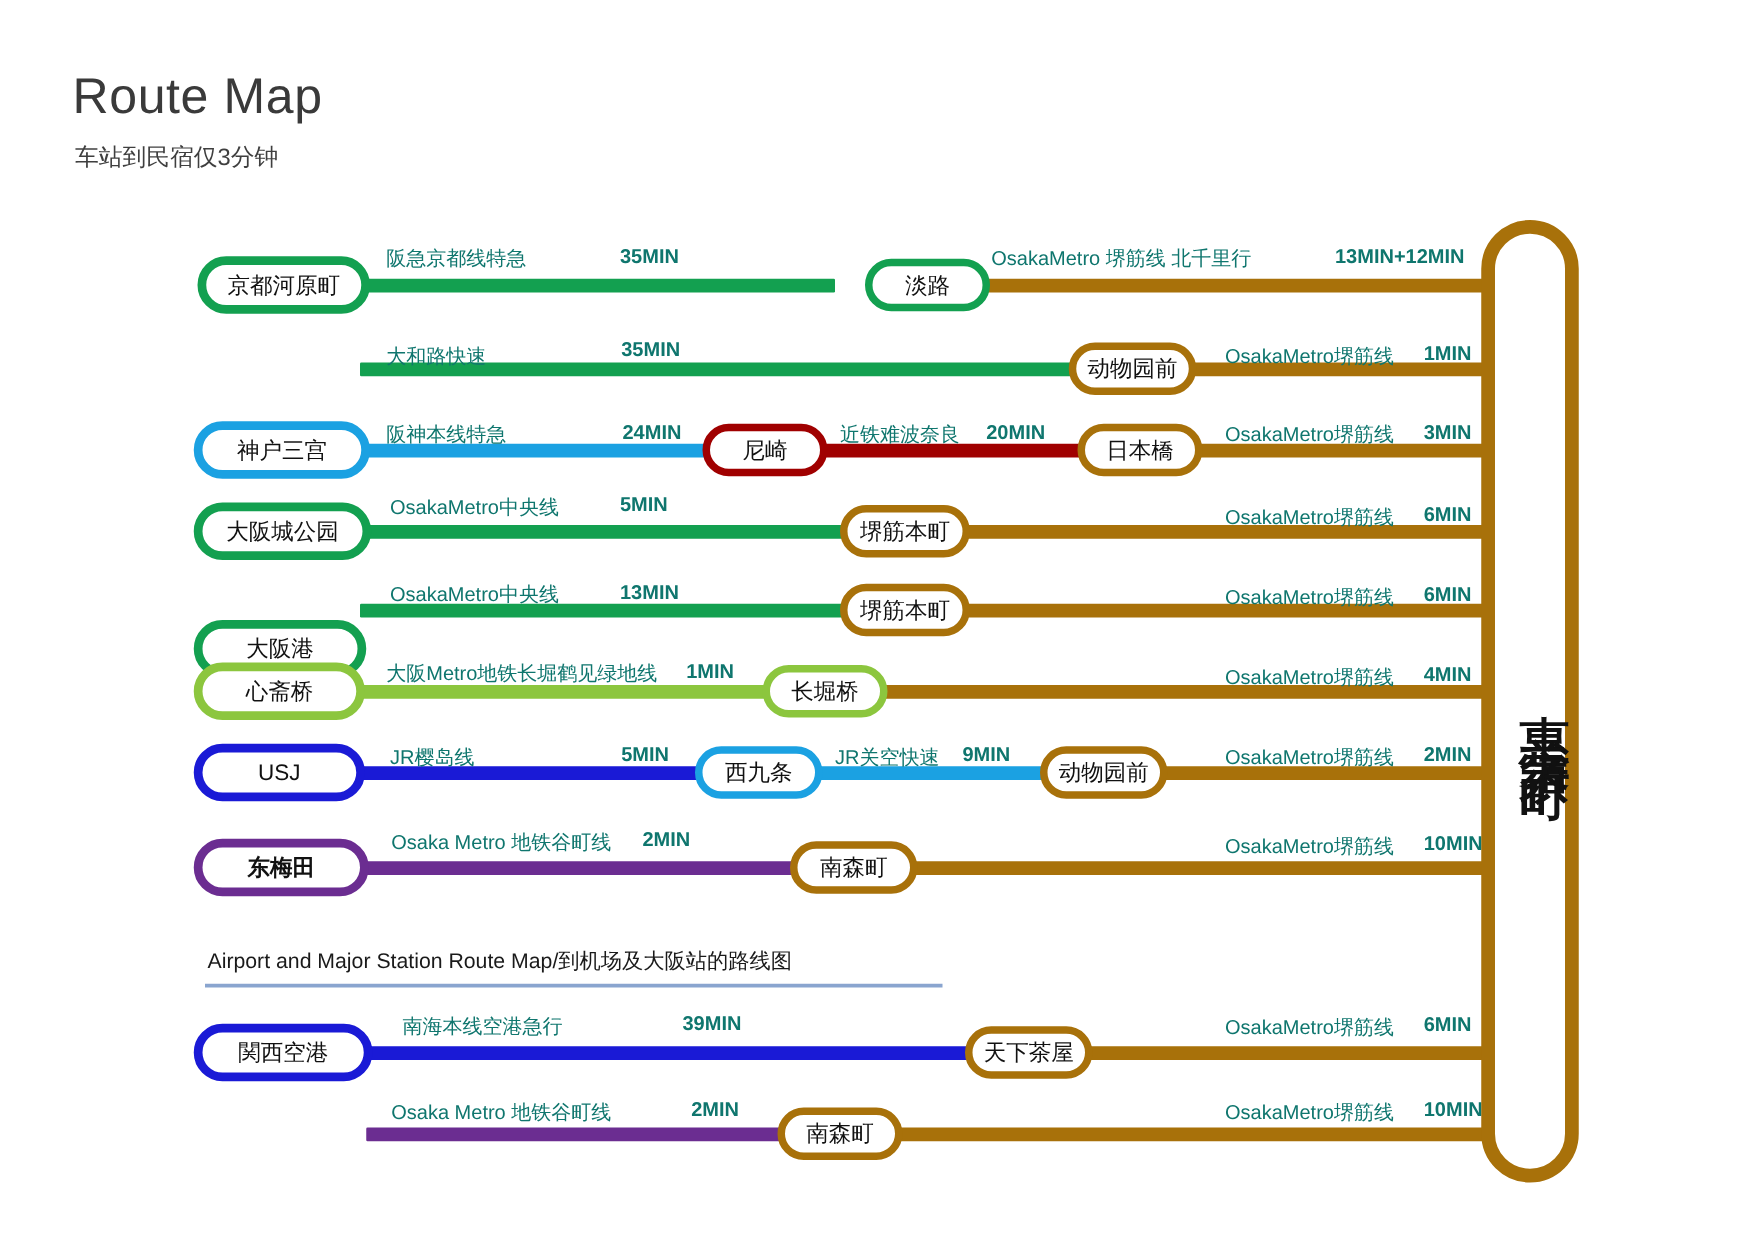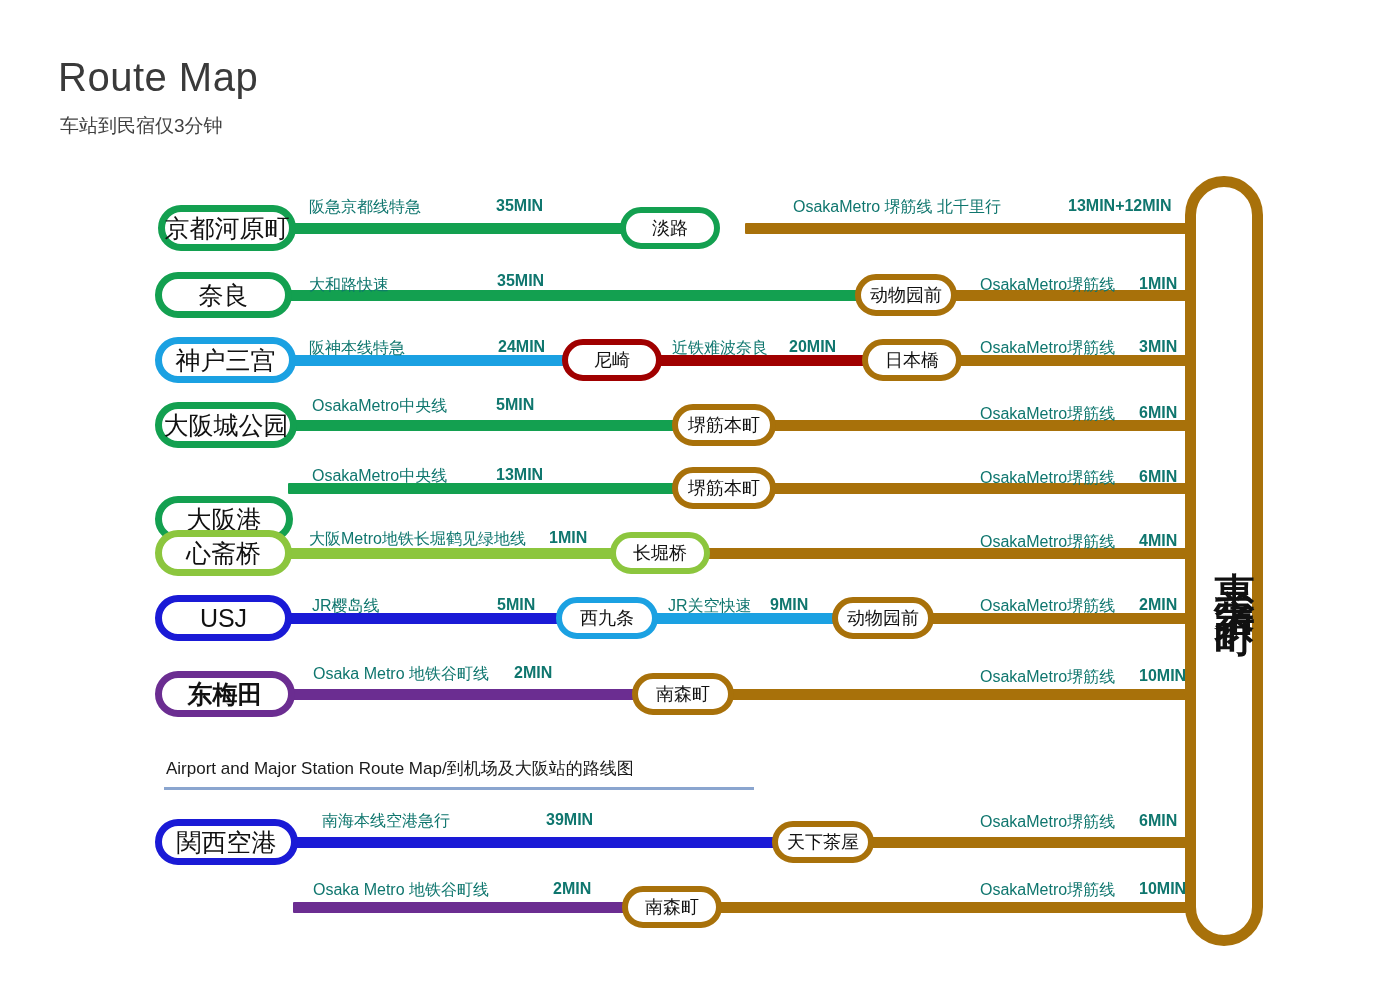--- a/index.html
+++ b/index.html
@@ -62,21 +62,21 @@
     display: flex;
     align-items: center;
     justify-content: center;
     text-align: center;
     color: #111111;
     white-space: nowrap;
     z-index: 3;
   }
   .node.origin {
     border-width: 7px;
-    font-size: 25px;
+    font-size: 18px;
     font-weight: 500;
     height: 46px;
   }
   .node.mid {
     border-width: 6px;
     font-size: 18px;
     font-weight: 500;
     height: 42px;
   }
 
@@ -143,28 +143,27 @@
 </head>
 <body>
 
 <div class="hdr-title">Route Map</div>
 <div class="hdr-sub">车站到民宿仅3分钟</div>
 
 <div class="map" id="map-canvas">
     <div class="rail" style="left: 290px; top: 223px; width: 378px; background: rgb(19, 160, 80);"></div>
     <div class="rail" style="left: 745px; top: 223px; width: 450px; background: rgb(168, 113, 10);"></div>
     <div class="node origin" style="left: 158px; width: 138px; top: 205px; border-color: rgb(19, 160, 80);">京都河原町</div>
-    <div class="node mid" style="left: 620px; width: 100px; top: 207px; border-color: rgb(19, 160, 80);">淡路</div>
+    <div class="node mid" style="left: 692px; width: 100px; top: 207px; border-color: rgb(19, 160, 80);">淡路</div>
     <div class="cap" style="left: 309px; top: 197px;">阪急京都线特急</div>
     <div class="cap time" style="left: 496px; top: 197px;">35MIN</div>
     <div class="cap" style="left: 793px; top: 197px;">OsakaMetro 堺筋线 北千里行</div>
     <div class="cap time" style="left: 1068px; top: 197px;">13MIN+12MIN</div>
     <div class="rail" style="left: 288px; top: 290px; width: 576px; background: rgb(19, 160, 80);"></div>
     <div class="rail" style="left: 945px; top: 290px; width: 250px; background: rgb(168, 113, 10);"></div>
-    <div class="node origin" style="left: 155px; width: 137px; top: 272px; border-color: rgb(19, 160, 80);">奈良</div>
     <div class="node mid" style="left: 855px; width: 102px; top: 274px; border-color: rgb(168, 113, 10);">动物园前</div>
     <div class="cap" style="left: 309px; top: 275px;">大和路快速</div>
     <div class="cap time" style="left: 497px; top: 272px;">35MIN</div>
     <div class="cap" style="left: 980px; top: 275px;">OsakaMetro堺筋线</div>
     <div class="cap time" style="left: 1139px; top: 275px;">1MIN</div>
     <div class="rail" style="left: 291px; top: 355px; width: 275px; background: rgb(27, 161, 226);"></div>
     <div class="rail" style="left: 657px; top: 355px; width: 210px; background: rgb(160, 0, 0);"></div>
     <div class="rail" style="left: 958px; top: 355px; width: 237px; background: rgb(168, 113, 10);"></div>
     <div class="node origin" style="left: 155px; width: 141px; top: 337px; border-color: rgb(27, 161, 226);">神户三宫</div>
     <div class="node mid" style="left: 562px; width: 100px; top: 339px; border-color: rgb(160, 0, 0);">尼崎</div>

